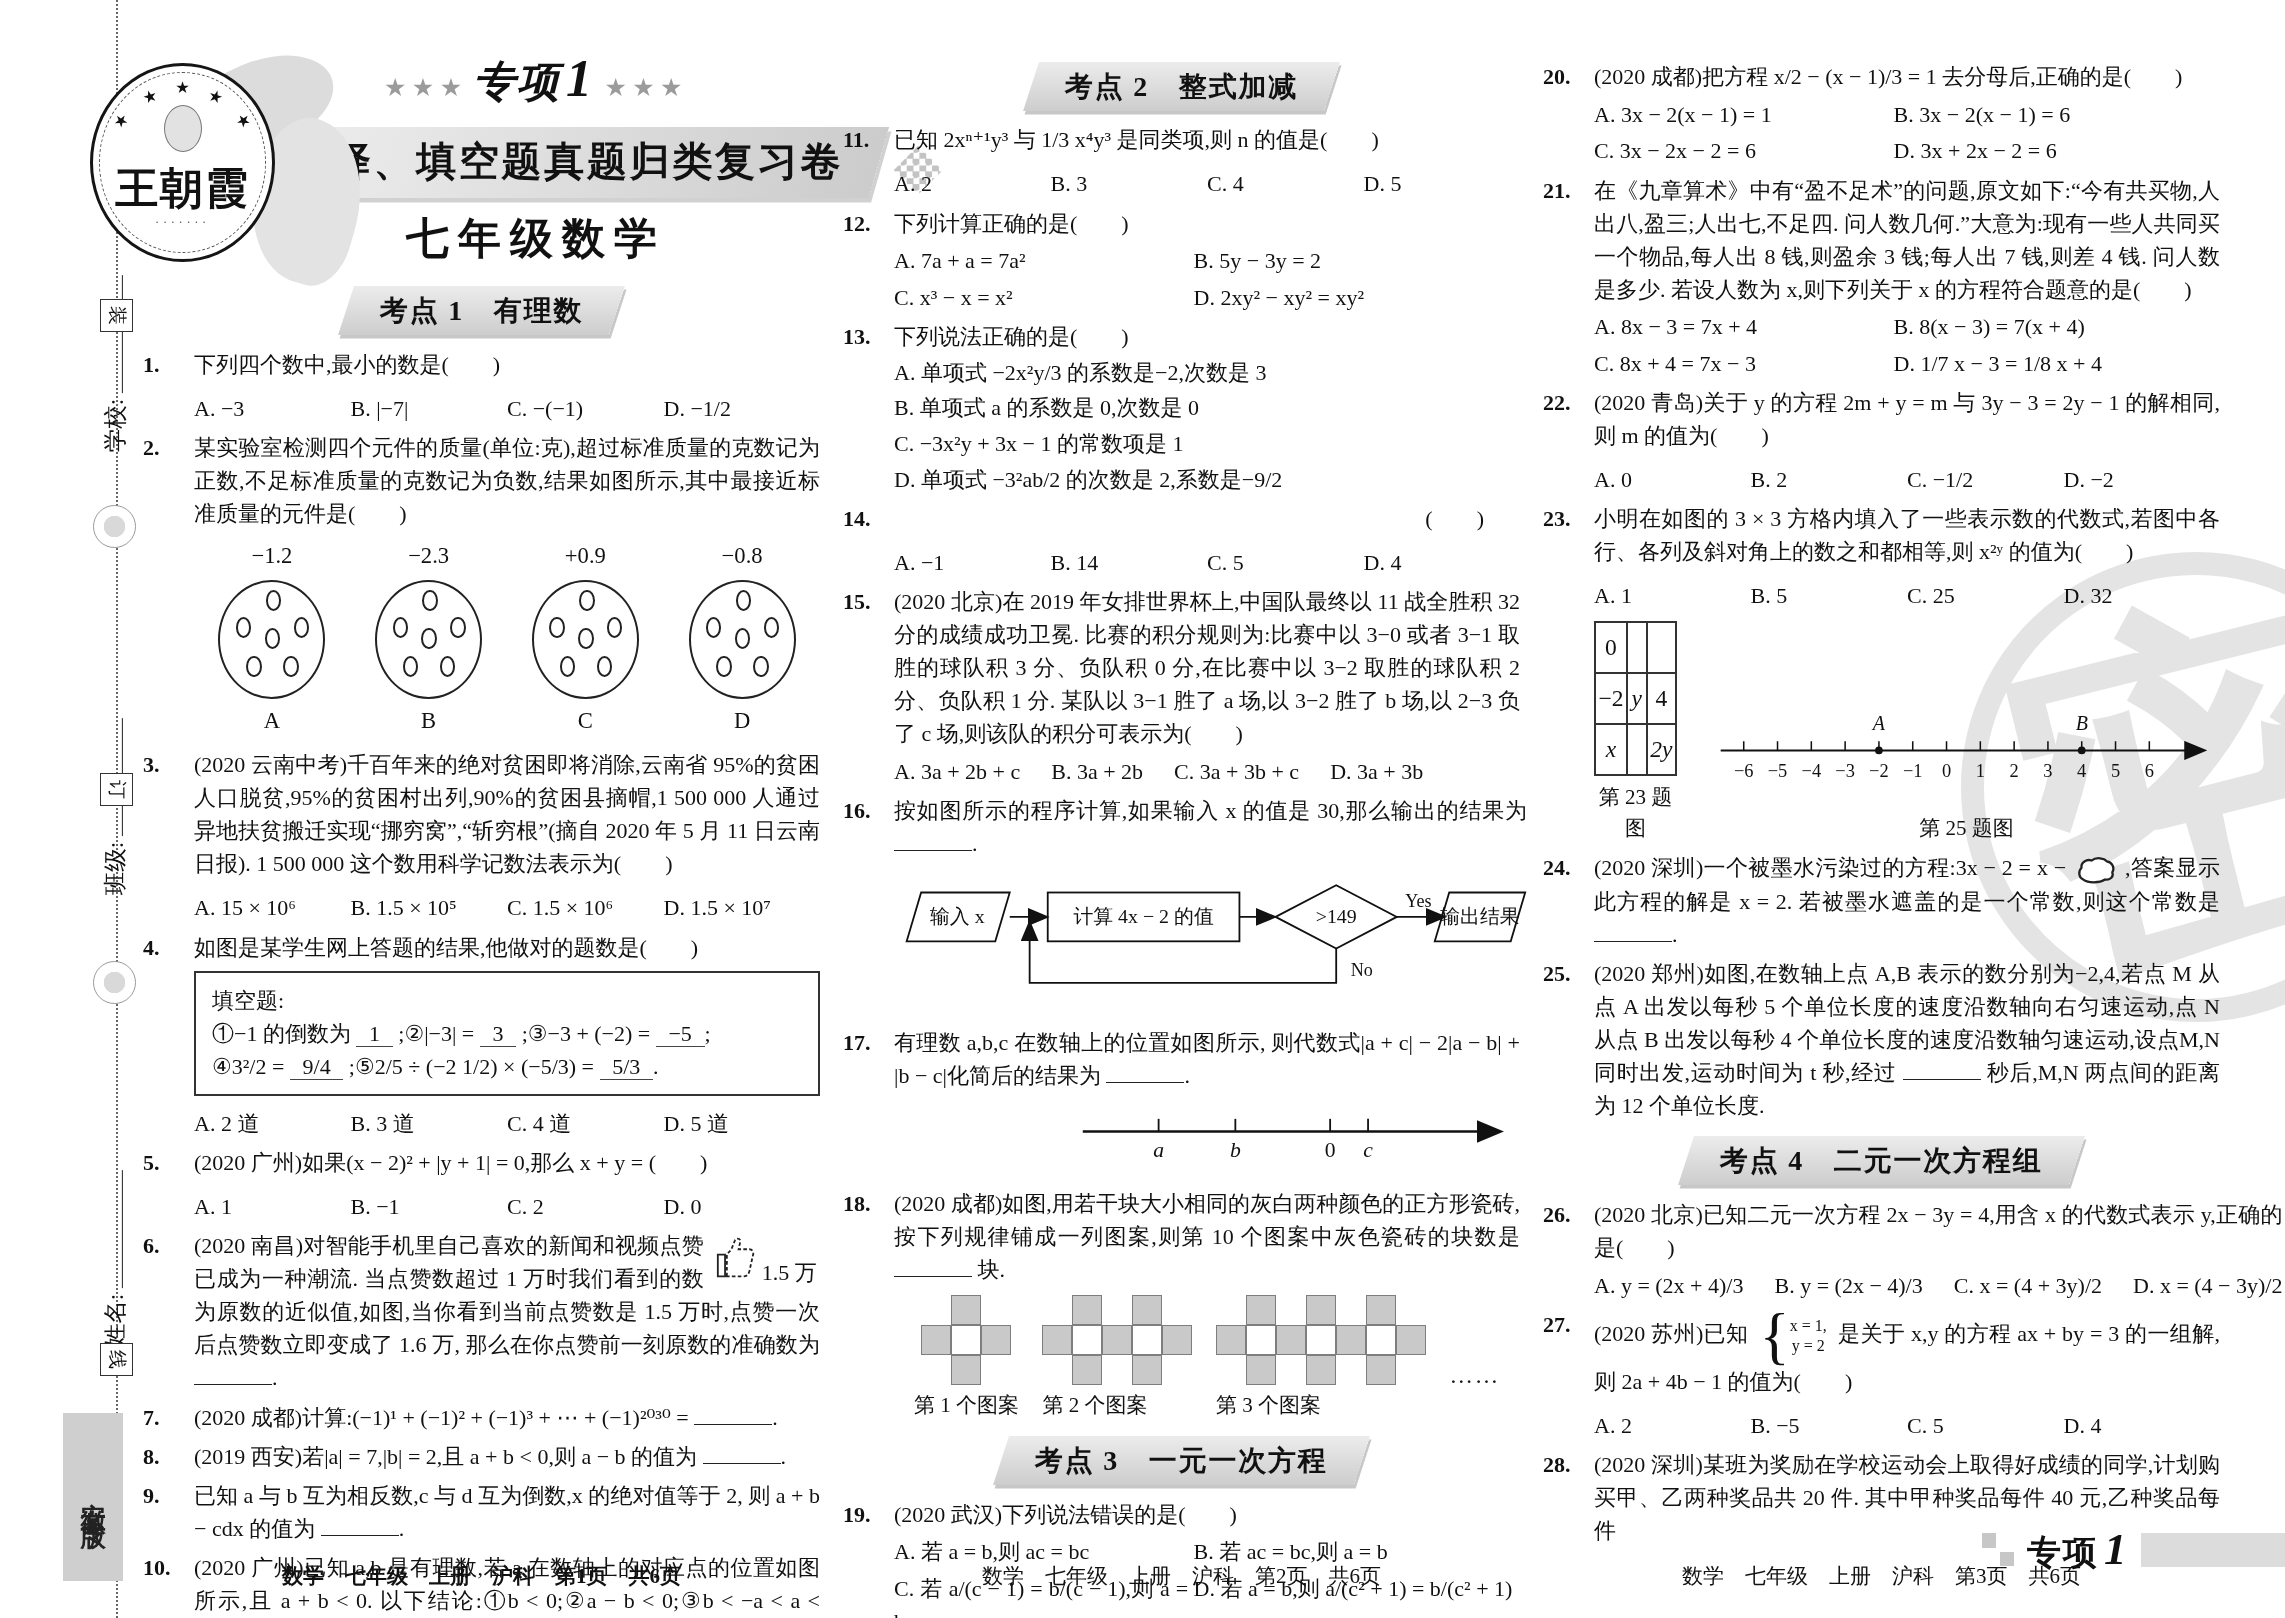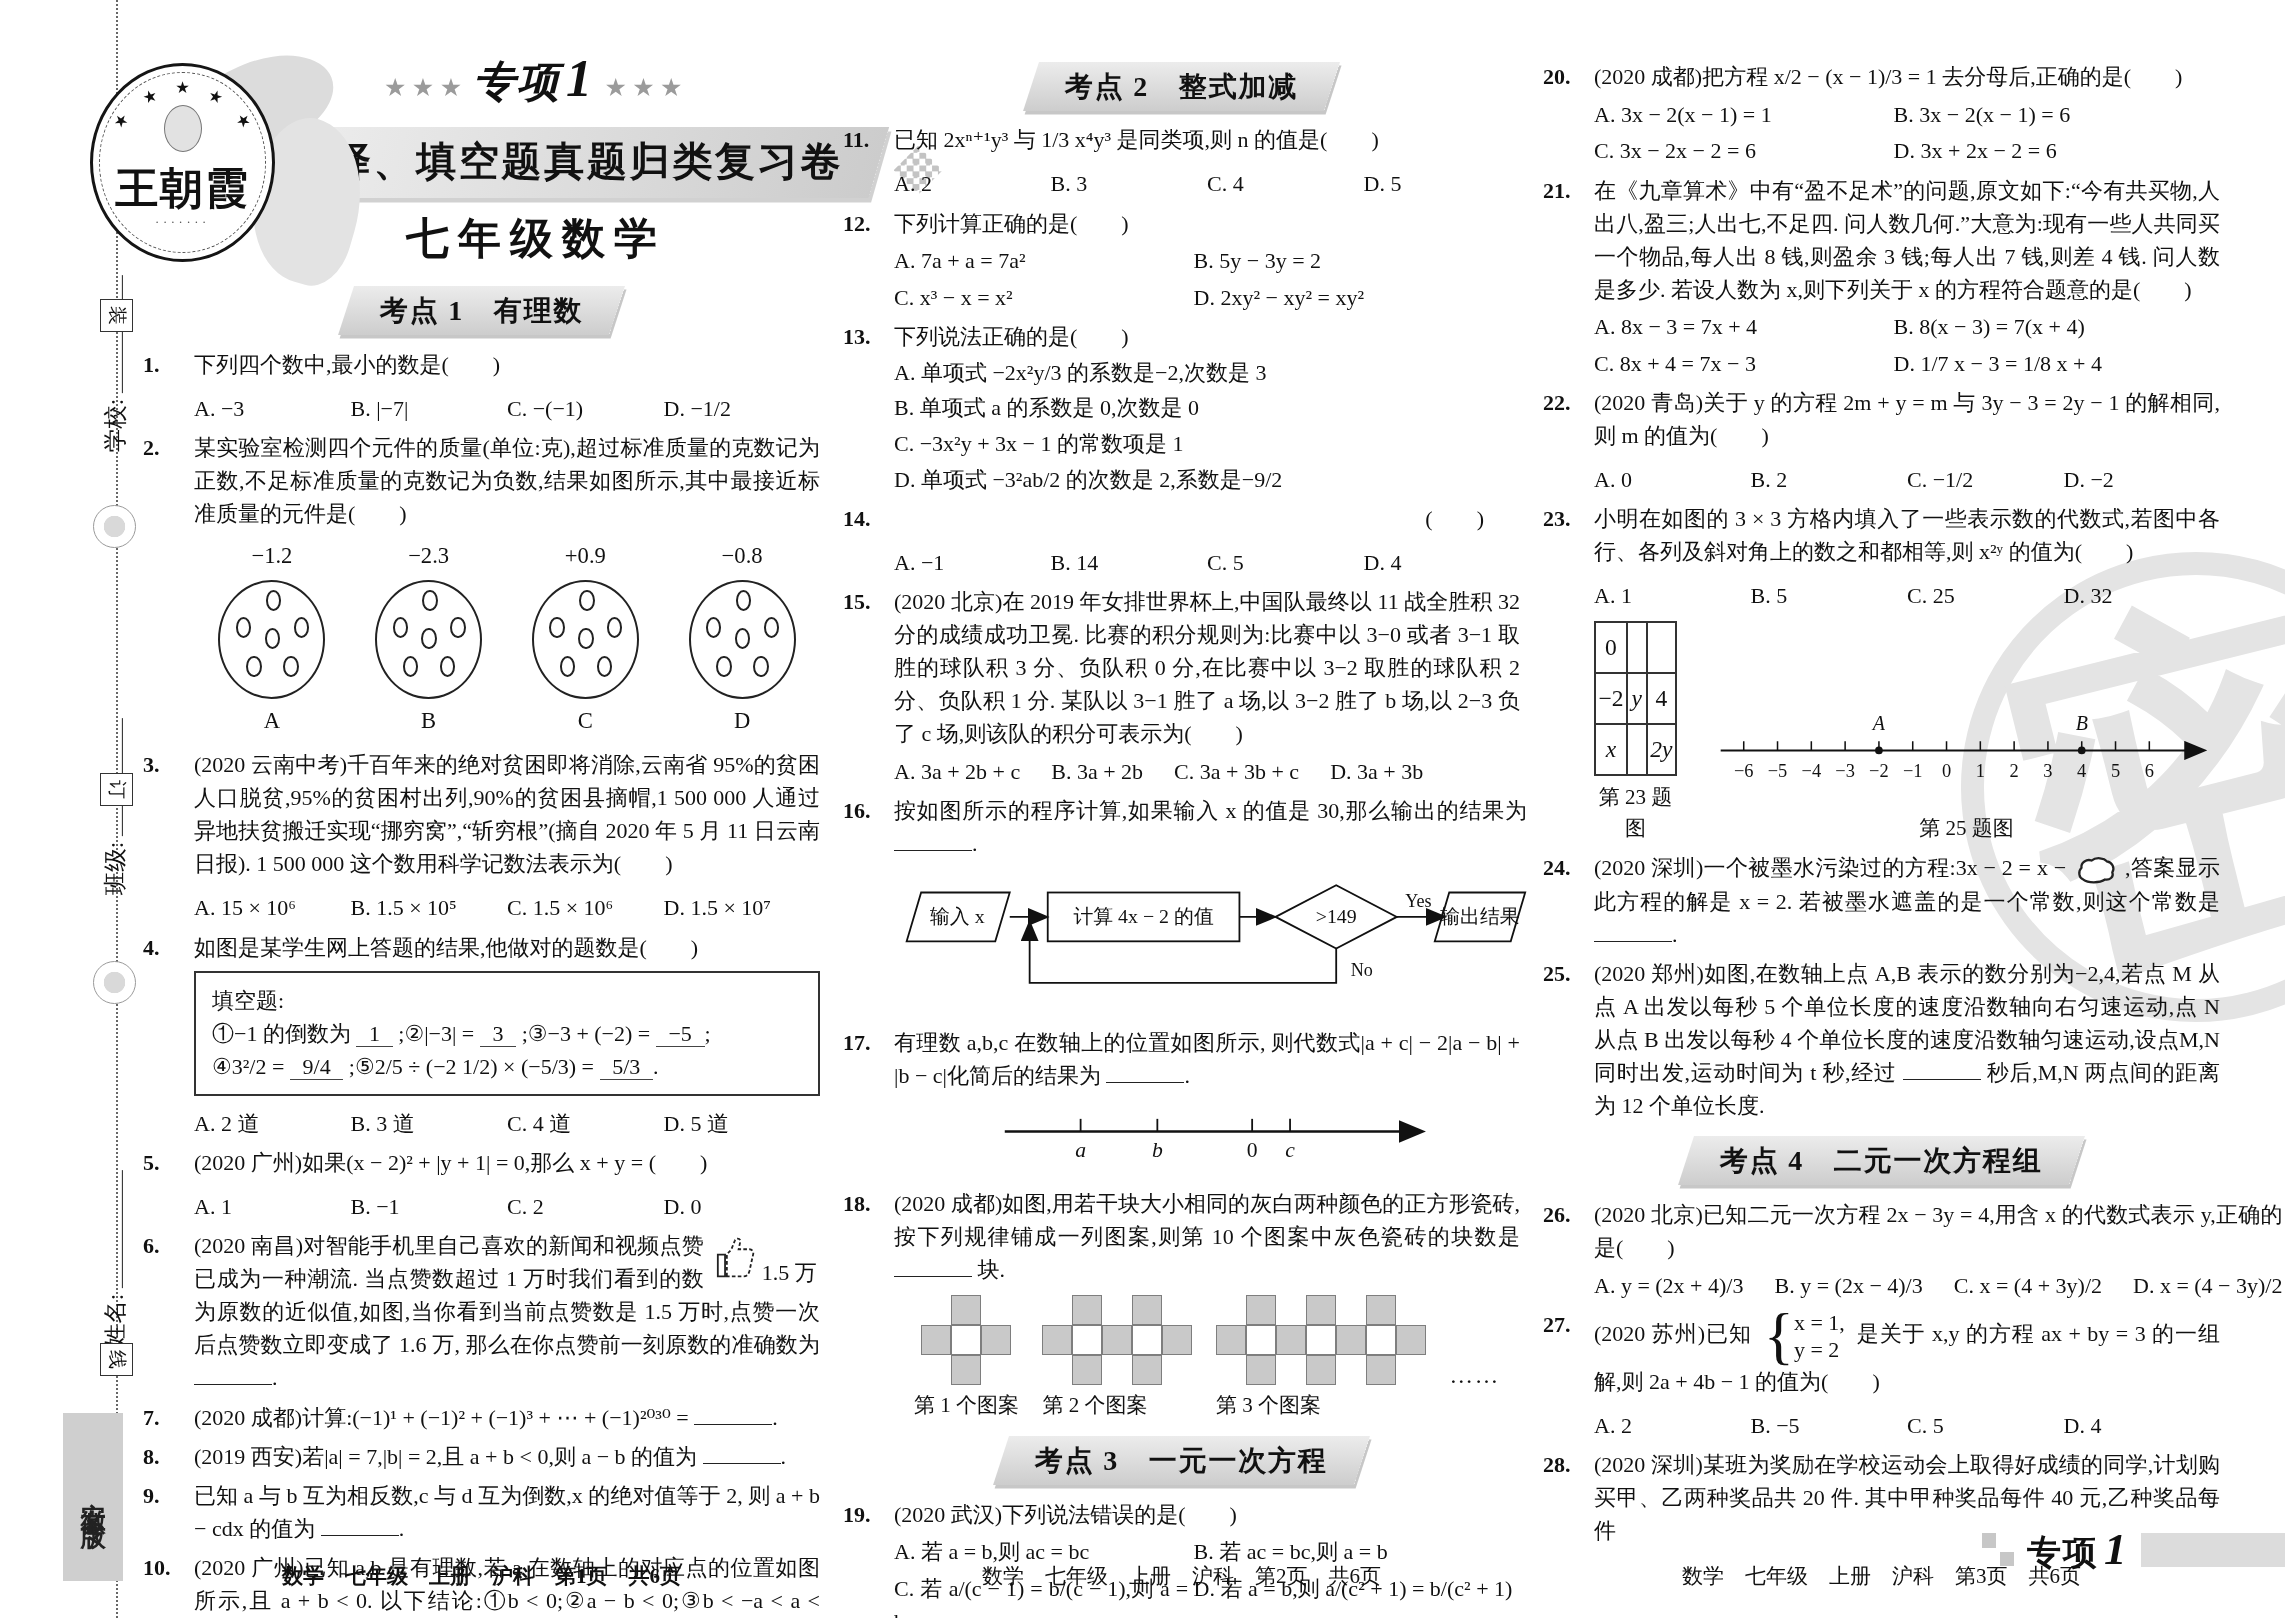--- a/index.html
+++ b/index.html
@@ -54,21 +54,21 @@
   .q .body { flex:1; text-align:justify; }
   .o4 { display:flex; margin-top:11px; }
   .o4 span { flex:1; }
   .o2 { display:grid; grid-template-columns:47% 53%; gap:3.6px 5.4px; margin-top:4.5px;}
   .orow { display:flex; gap:31px; margin-top:4.5px; white-space:nowrap;}
   .olist span { display:block; margin-top:2.7px;}
   .bl { display:inline-block; min-width:78px; border-bottom:1.8px solid #222; height:4.5px; }
   .ansu { border-bottom:1.8px solid #444; padding:0 12.7px; }
   .parenR { text-align:right; padding-right:36px; }
   
-  .figcenter { text-align:center; margin:7.2px 0;}
+  .figcenter { text-align:right; margin:7.2px 0;}
   .c2row { display:flex; justify-content:space-between; padding:0 5.4px; margin:9px 0 3.6px;}
   .elem { width:145px; text-align:center; font-size:22.6px;}
   .ecirc { position:relative; width:107px; height:119px; border:2.7px solid #222; border-radius:50%; margin:7.2px auto 5.4px;}
   .hole { position:absolute; width:15.4px; height:21px; border:2.3px solid #222; border-radius:50%;}
   .qbox { border:2.3px solid #333; padding:11px 16px; margin:7.2px 0; }
   .thumbwrap { float:right; width:109px; text-align:center; margin:3.6px 0 0 7.2px; font-size:22px;}
   svg text { font-family:"Liberation Serif","DejaVu Serif",serif; fill:#111; }
   .tilerow { display:flex; align-items:flex-start; gap:23.5px; justify-content:center; margin-top:9px;}
   .patwrap { text-align:left; }
   .pat { display:grid; grid-auto-rows:30px; justify-content:center;}
@@ -77,21 +77,21 @@
   .tw { background:#fff; border:1.8px solid #7e7e7e;}
   .te { background:transparent; }
   .patcap { margin-top:5.4px; font-size:21px;}
   .more { align-self:center; margin-top:36px; font-size:23.5px; letter-spacing:1.8px;}
   table.g33 { border-collapse:collapse; }
   table.g33 td { width:56px; height:51px; border:2.3px solid #333; text-align:center; font-size:23.5px; font-style:italic;}
   .gridcap { font-size:21px; margin-top:5.4px; text-align:center;}
   .figrow23 { display:flex; align-items:flex-end; gap:36px; margin-top:9px;}
   .sys { display:inline-flex; align-items:center; vertical-align:middle; margin:0 5.4px;}
   .sys .brace { font-size:63px; font-weight:400; line-height:.9; }
-  .sys .eqs { display:flex; flex-direction:column; line-height:1.25; font-size:22px;}
+  .sys .eqs { display:flex; flex-direction:column; line-height:1.25; font-size:16px;align-items:center;}
   .blob { vertical-align:middle; margin:0 3.6px;}
   
   .foot { position:absolute; top:1561px; width:677px; text-align:center; font-size:21px; z-index:1;}
   .corner { position:absolute; top:1516px; right:0; display:flex; align-items:center; gap:12.7px; z-index:2;}
   .sqs { display:grid; grid-template-columns:14.5px 14.5px; grid-auto-rows:14.5px; gap:3.6px;}
   .sqs i { background:#c7c7c7; } .sqs i.t { background:transparent; }
   .cornerText { font-size:34px; font-weight:900; letter-spacing:1.8px;}
   .cornerText .cno { font-style:italic; font-size:45px; font-weight:700; margin-left:5.4px;}
   .cornerBar { width:145px; height:34px; background:#dcdcdc; }
 </style>

